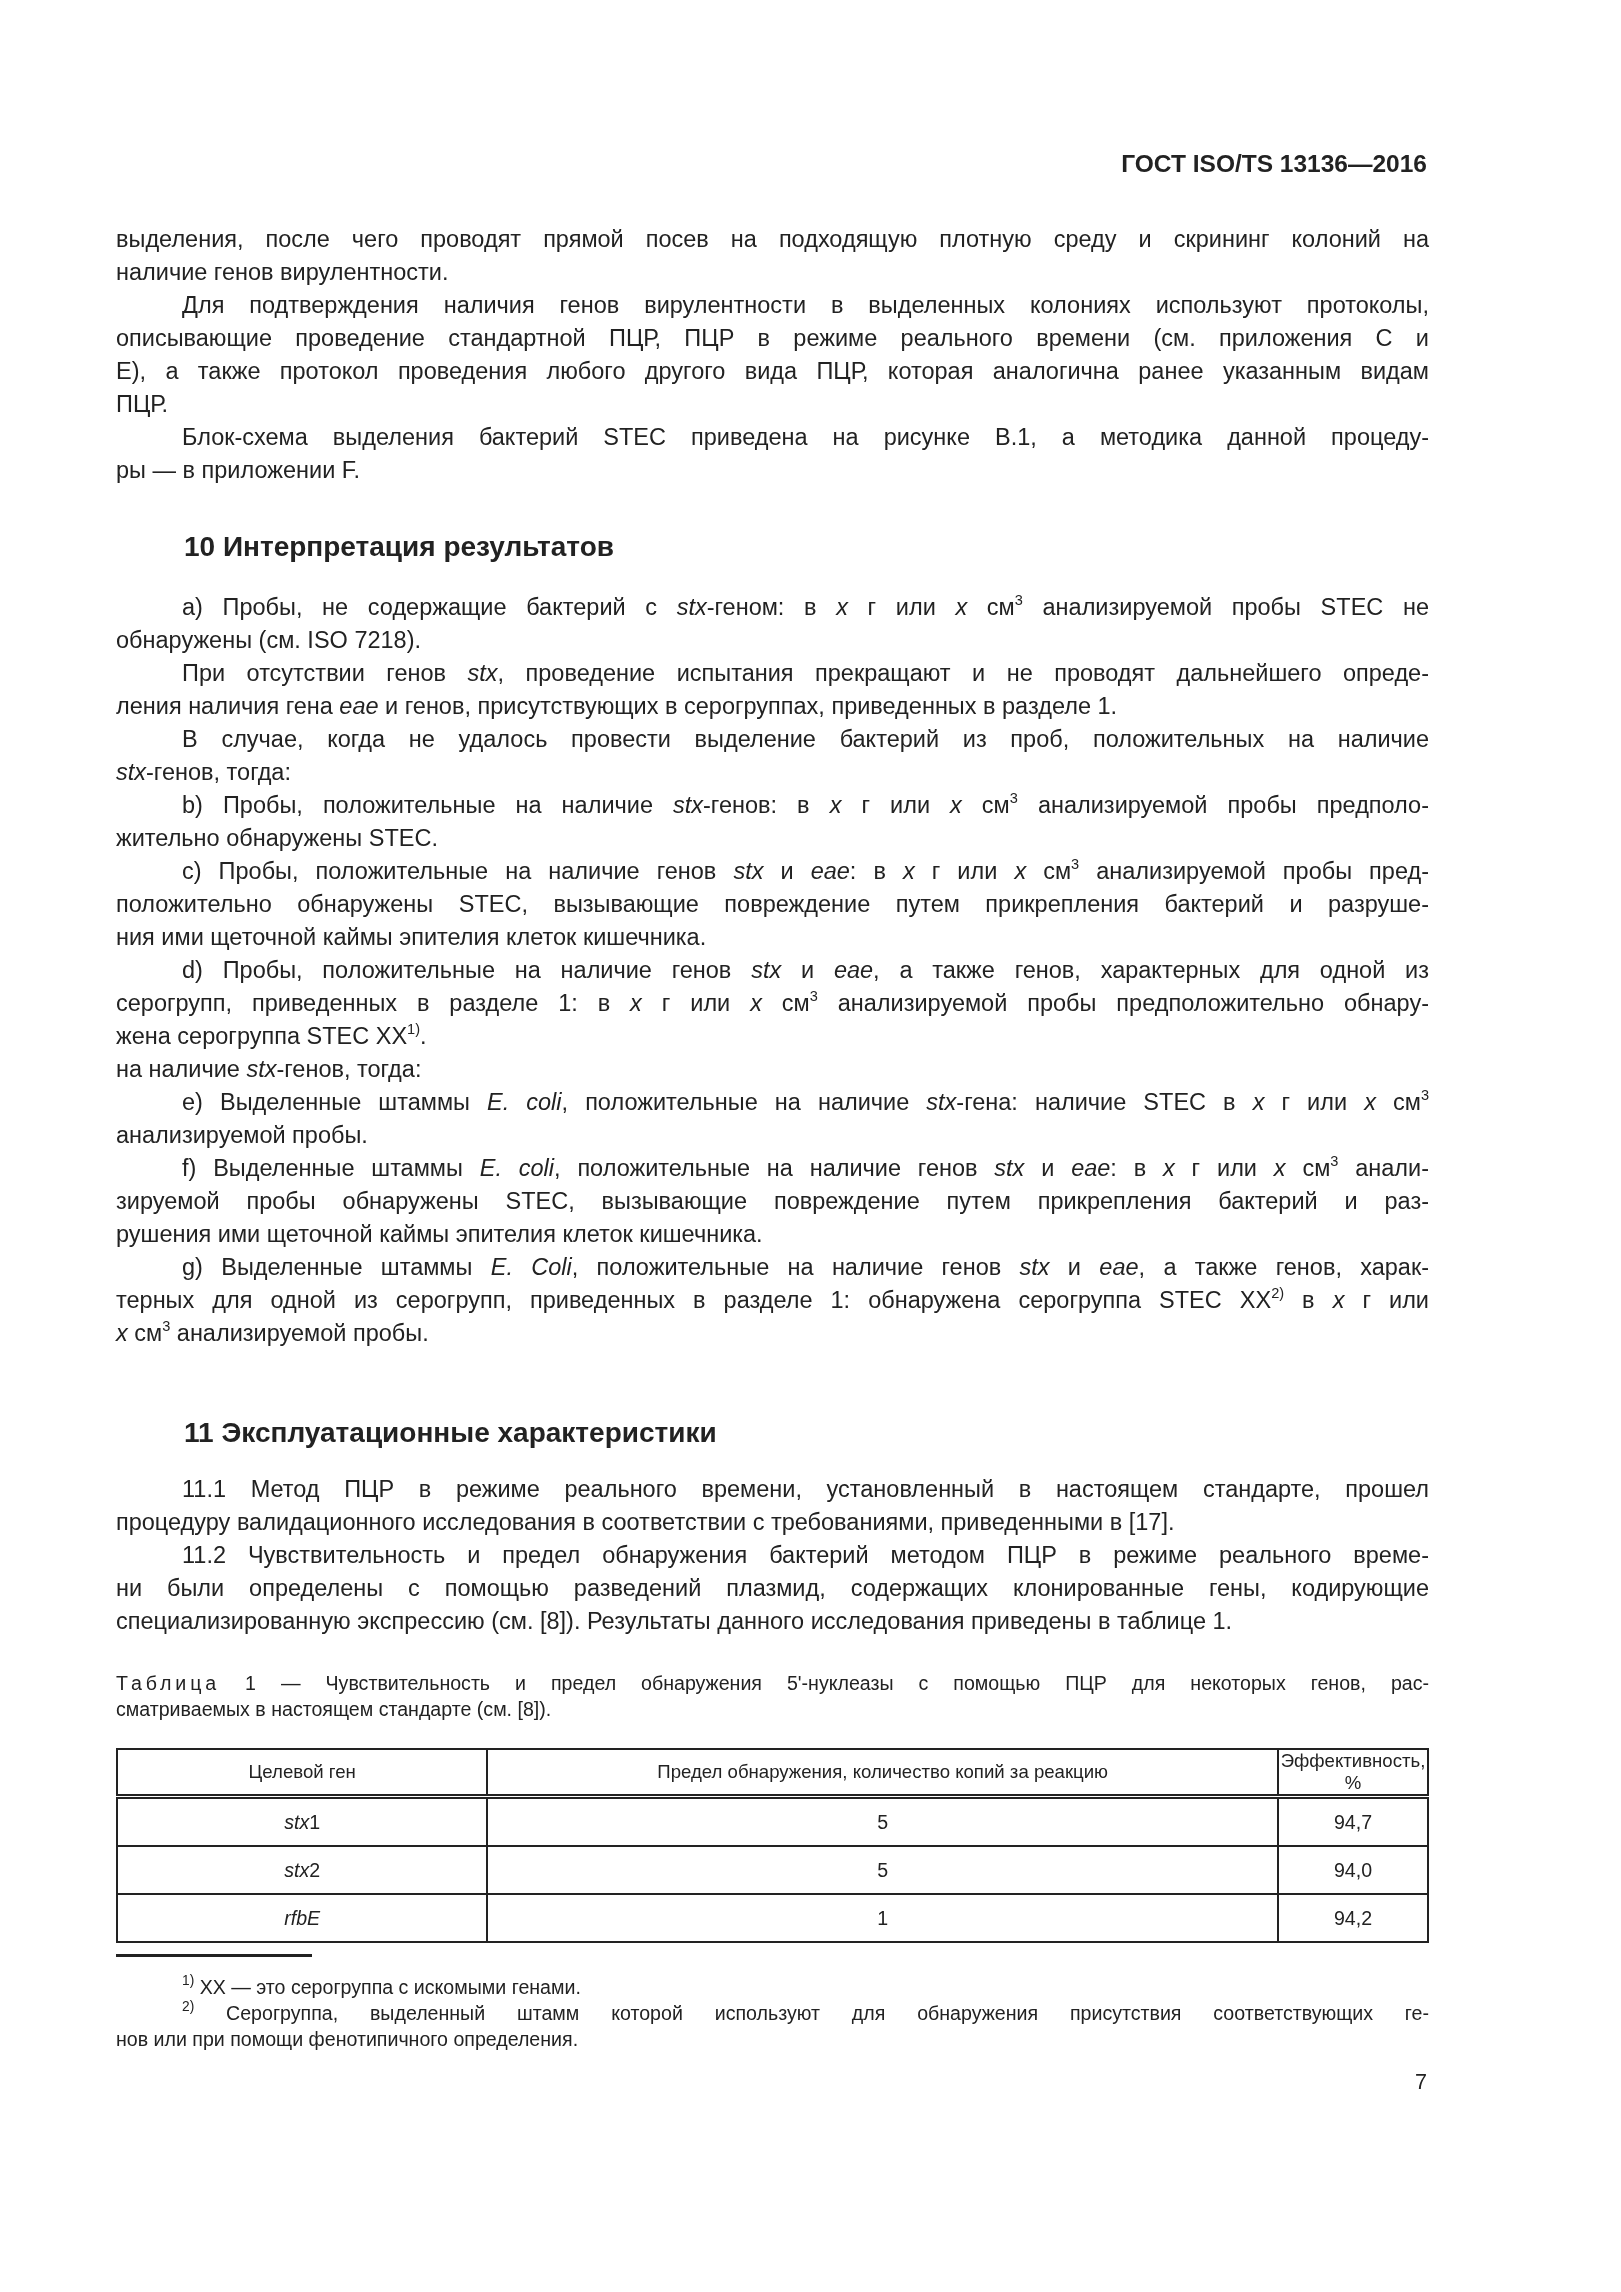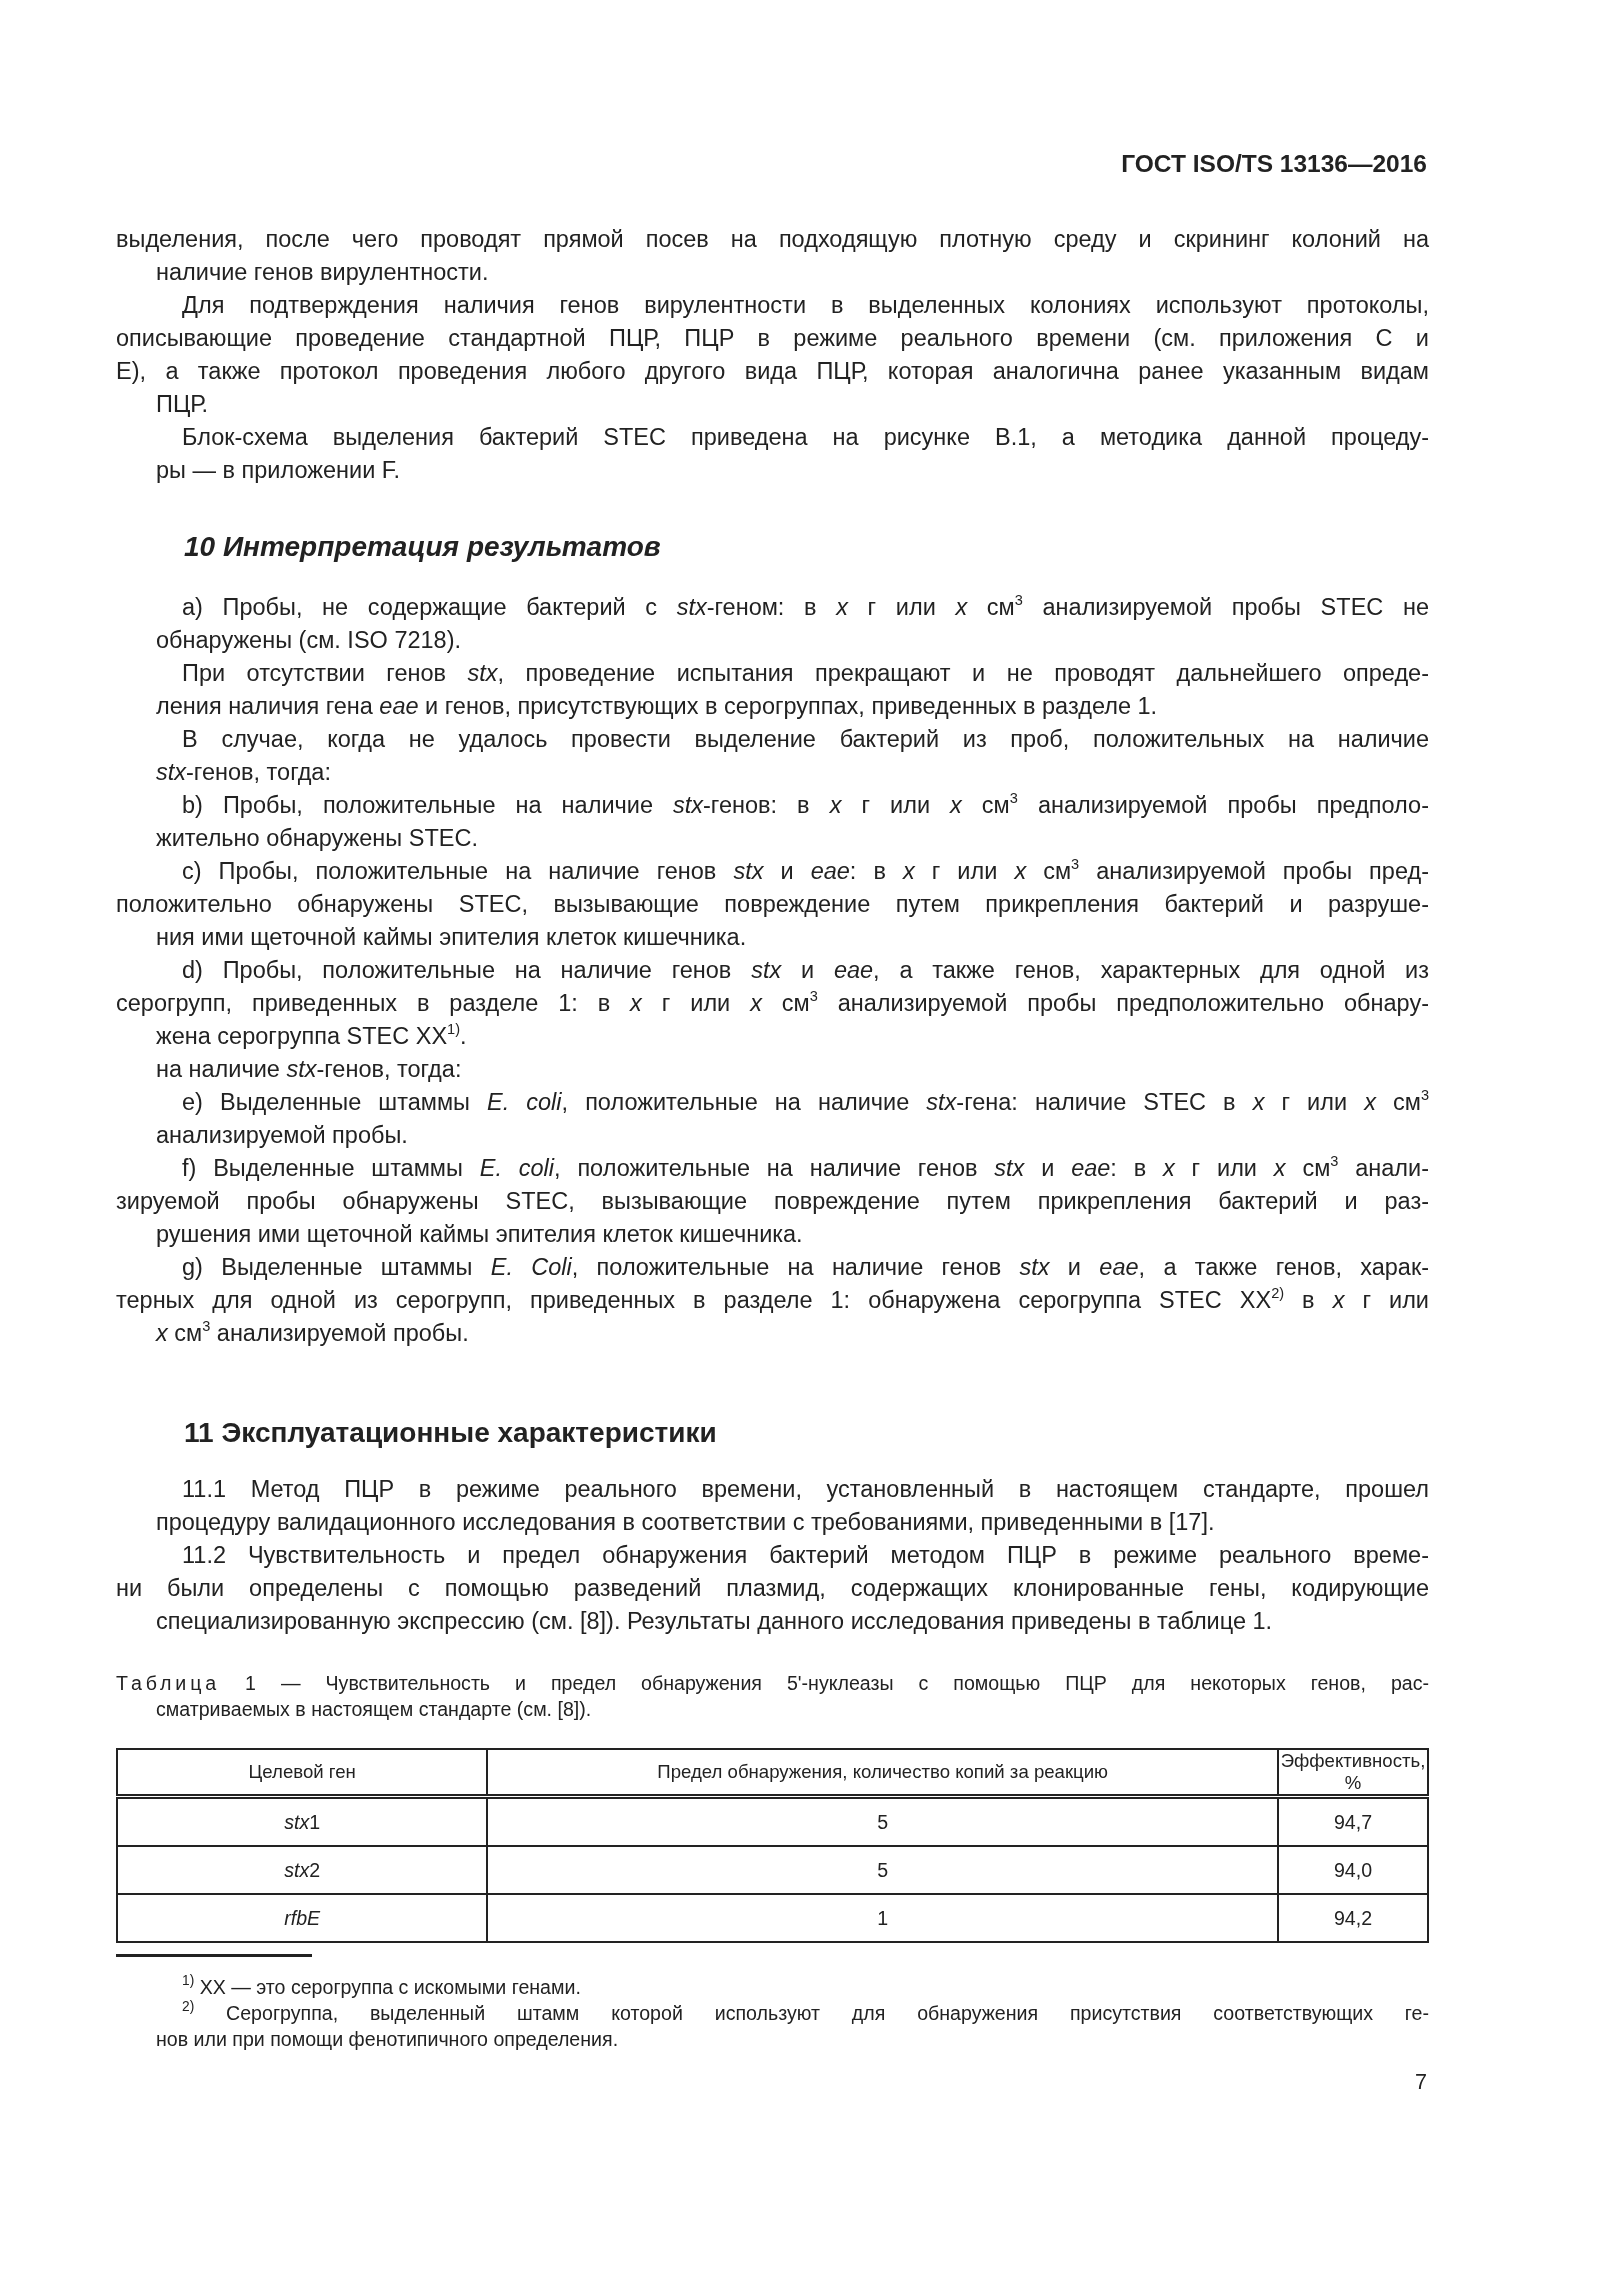--- a/index.html
+++ b/index.html
@@ -4,21 +4,21 @@
 <style>
   html, body { margin:0; padding:0; background:#ffffff; }
   body { width:1621px; height:2293px; position:relative; overflow:hidden;
          font-family:"Liberation Sans", sans-serif; color:#222222; }
   .abs { position:absolute; }
   .running-header { left:1039px; width:388px; top:147px; text-align:right;
          font-weight:bold; font-size:24.5px; line-height:33px; }
   .block { left:116px; width:1313px; font-size:23.5px; line-height:33px; }
   .line { display:block; white-space:normal; height:33px; overflow:visible; }
   .line.j { text-align:justify; text-align-last:justify; }
-  .line.l { text-align:left;margin-left:40px; }
+  .line.l { text-align:left; }
   .line.ind { margin-left:66px; }
   .heading { left:184px; font-weight:bold; font-size:28px; line-height:35px; }
   .it { font-style:italic; }
   sup { font-size:0.62em; line-height:0; position:relative; top:-0.1em; vertical-align:super; }
   .caption { left:116px; width:1313px; font-size:19.6px; line-height:25.5px; }
   .caption .line { height:25.5px; }
   .spaced { letter-spacing:3.9px; }
   table.data { position:absolute; left:116px; top:1748px; width:1313px; border-collapse:collapse;
                font-size:19.6px; }
   table.data td, table.data th { border:2.9px solid #222; text-align:center; font-weight:normal; padding:0; }
@@ -39,21 +39,21 @@
     <div class="line j"><span>выделения, после чего проводят прямой посев на подходящую плотную среду и скрининг колоний на</span></div>
     <div class="line l"><span>наличие генов вирулентности.</span></div>
     <div class="line j ind"><span>Для подтверждения наличия генов вирулентности в выделенных колониях используют протоколы,</span></div>
     <div class="line j"><span>описывающие проведение стандартной ПЦР, ПЦР в режиме реального времени (см. приложения С и</span></div>
     <div class="line j"><span>Е), а также протокол проведения любого другого вида ПЦР, которая аналогична ранее указанным видам</span></div>
     <div class="line l"><span>ПЦР.</span></div>
     <div class="line j ind"><span>Блок-схема выделения бактерий STEC приведена на рисунке В.1, а методика данной процеду-</span></div>
     <div class="line l"><span>ры — в приложении F.</span></div>
   </div>
 
-<div class="abs heading" style="top:529px;font-style:italic;">10  Интерпретация результатов</div>
+<div class="abs heading" style="top:529px;">10  Интерпретация результатов</div>
 <div class="abs block" style="top:591px;">
     <div class="line j ind"><span>а) Пробы, не содержащие бактерий с </span><span class="it">stx</span><span>-геном: в </span><span class="it">x</span><span> г или </span><span class="it">x</span><span> см</span><sup>3</sup><span> анализируемой пробы STEC не</span></div>
     <div class="line l"><span>обнаружены (см. ISO 7218).</span></div>
     <div class="line j ind"><span>При отсутствии генов </span><span class="it">stx</span><span>, проведение испытания прекращают и не проводят дальнейшего опреде-</span></div>
     <div class="line l"><span>ления наличия гена </span><span class="it">eae</span><span> и генов, присутствующих в серогруппах, приведенных в разделе 1.</span></div>
     <div class="line j ind"><span>В случае, когда не удалось провести выделение бактерий из проб, положительных на наличие</span></div>
     <div class="line l"><span class="it">stx</span><span>-генов, тогда:</span></div>
     <div class="line j ind"><span>b) Пробы, положительные на наличие </span><span class="it">stx</span><span>-генов: в </span><span class="it">x</span><span> г или </span><span class="it">x</span><span> см</span><sup>3</sup><span> анализируемой пробы предполо-</span></div>
     <div class="line l"><span>жительно обнаружены STEC.</span></div>
     <div class="line j ind"><span>с) Пробы, положительные на наличие генов </span><span class="it">stx</span><span> и </span><span class="it">eae</span><span>: в </span><span class="it">x</span><span> г или </span><span class="it">x</span><span> см</span><sup>3</sup><span> анализируемой пробы пред-</span></div>

